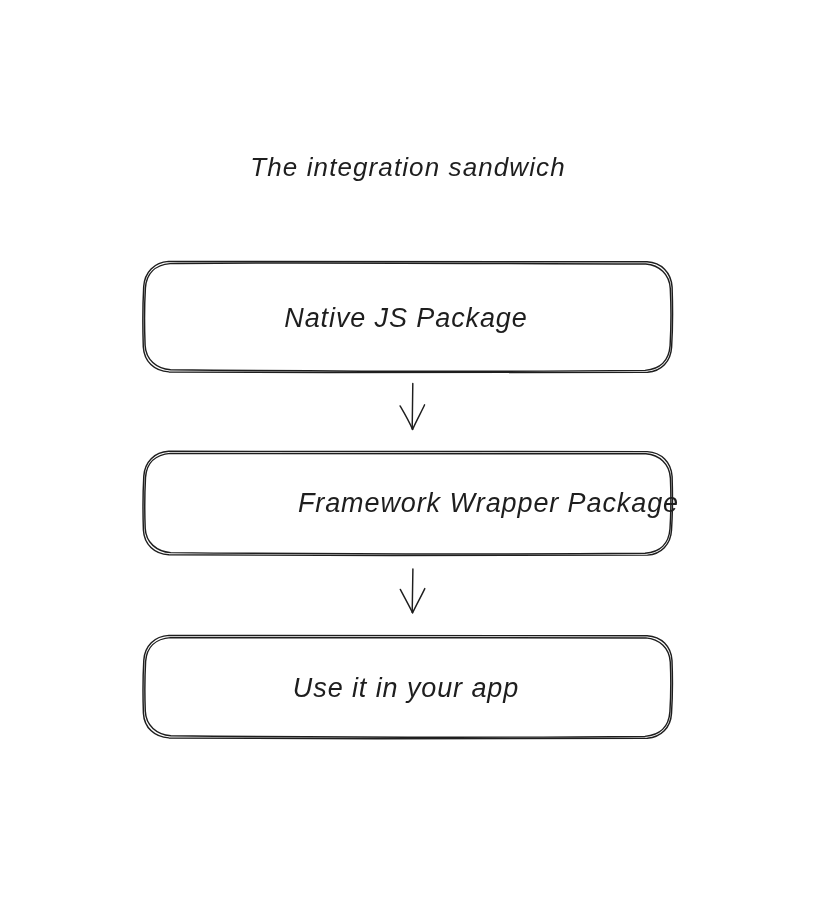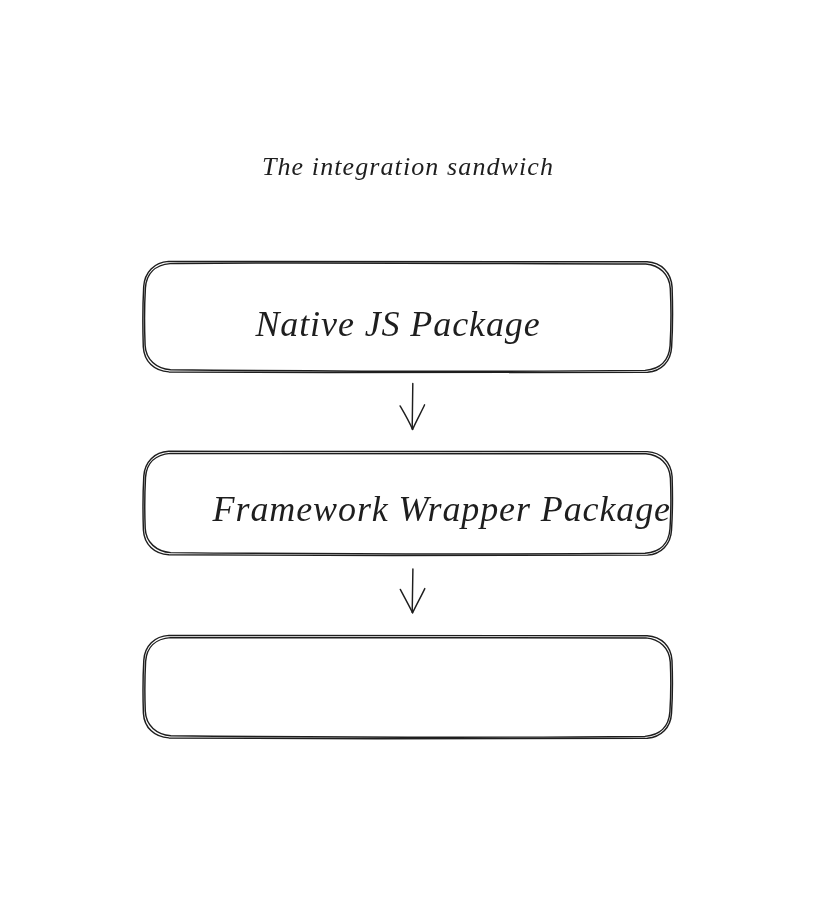--- a/index.html
+++ b/index.html
@@ -25,35 +25,35 @@
     top: 0;
     width: 816px;
     height: 898px;
     pointer-events: none;
   }
   .node-label, .diagram-title {
     position: absolute;
     text-align: center;
     color: #1e1e1e;
     white-space: nowrap;
-    font-family: Liberation Serif, serif;
+    font-family: Liberation Sans, sans-serif;
     font-weight: 400;
   }
   .diagram-title {
     left: 0;
     width: 816px;
     top: 152px;
     font-size: 26px;
     letter-spacing: 1.1px;
     font-style: italic;
   }
   .node-label {
-    left: 125px;
+    left: 133px;
     width: 546px;
-    font-size: 36px;
+    font-size: 27px;
     letter-spacing: 0.9px;
     font-style: italic;
   }
   #label-0 { top: 303px; }
   #label-1 { top: 488px; text-align: right; }
   #label-2 { top: 673px; }
   .node-box {
     position: absolute;
   }
   #box-0 { left: 143px; top: 260px; width: 530px; height: 113px; }
@@ -157,14 +157,15 @@
 
   <div class="node-box" id="box-1">
   </div>
   <div class="node-label" id="label-1">Framework Wrapper Package</div>
 
   <div class="edge-hit" id="edge-1">
   </div>
 
   <div class="node-box" id="box-2">
   </div>
+  <div class="node-label" id="label-2">Use it in your app</div>
 
 </div>
 
 </body></html>

